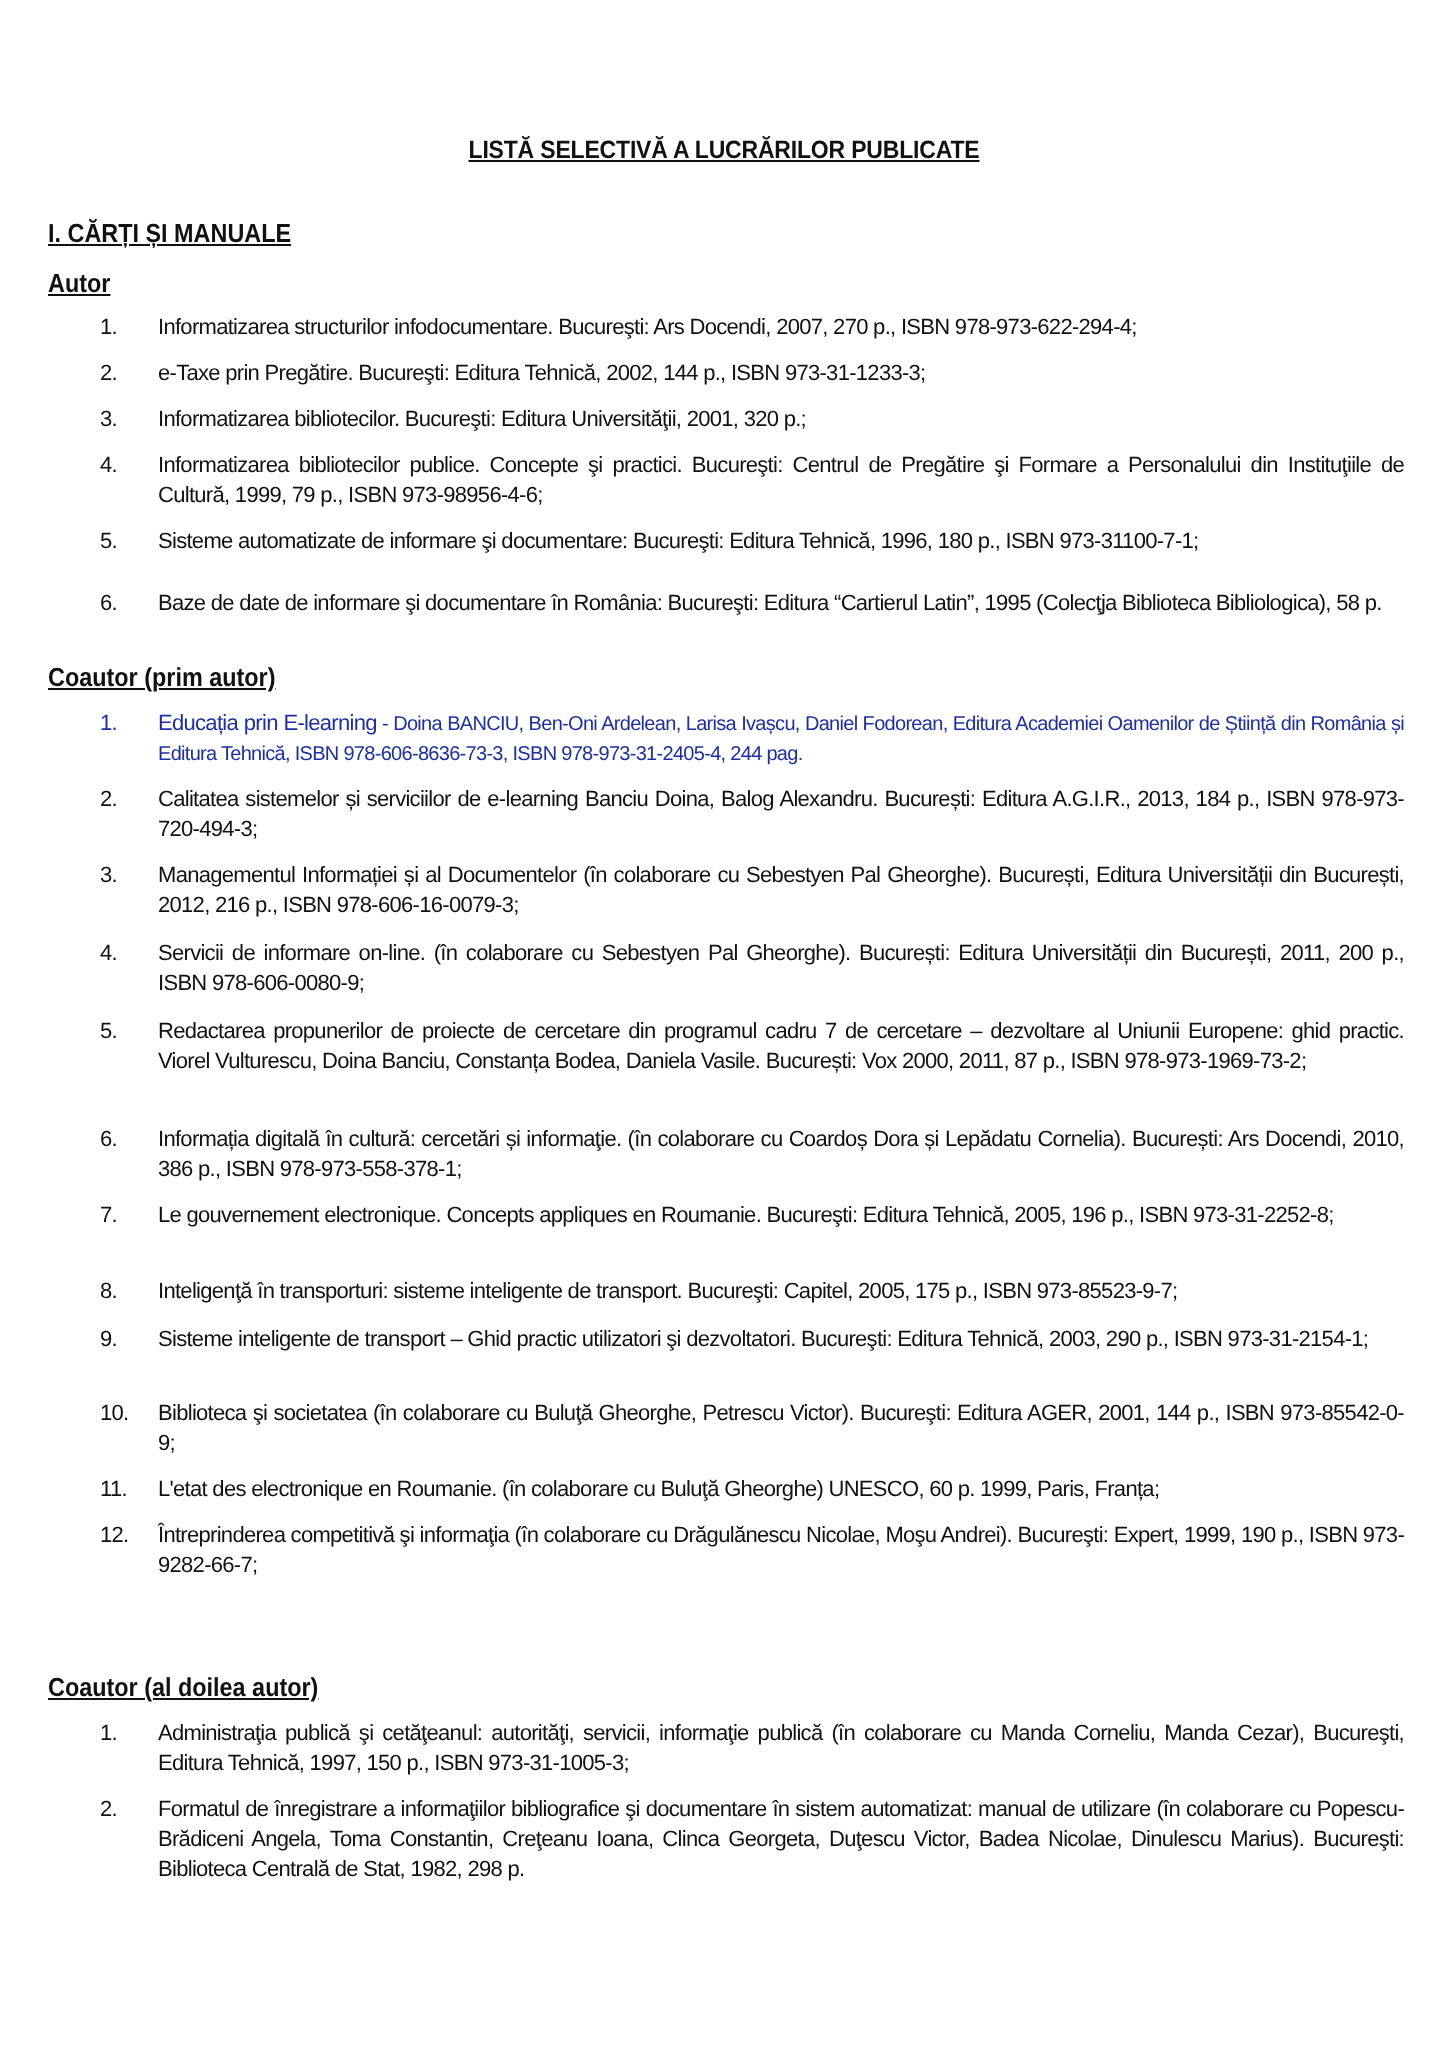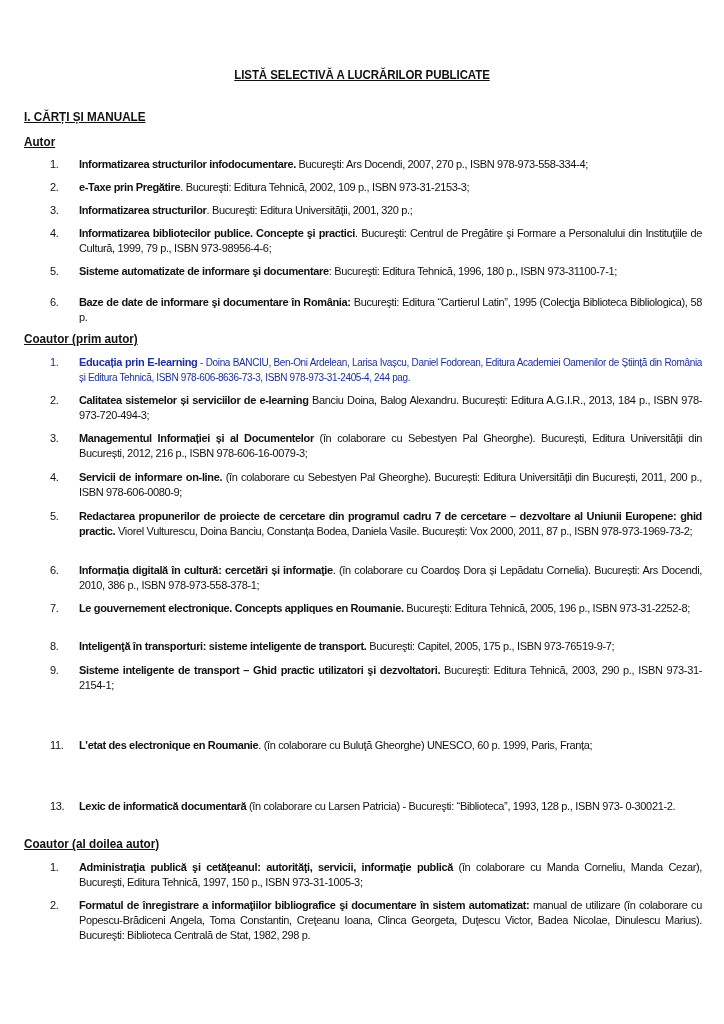--- a/index.html
+++ b/index.html
@@ -10,44 +10,44 @@
            font-weight: bold; font-size: 12.5px; text-decoration: underline; letter-spacing: -0.1px;
            transform: scaleX(0.92); }
   .h1 { position: absolute; left: 24px; font-weight: bold; font-size: 13px; text-decoration: underline;
         transform-origin: left; transform: scaleX(0.9); }
   .h2 { position: absolute; left: 24px; font-weight: bold; font-size: 13px; text-decoration: underline;
         transform-origin: left; transform: scaleX(0.9); }
   .item { position: absolute; left: 50px; width: 652px; font-size: 11px; line-height: 15px;
           text-align: justify; letter-spacing: -0.35px; }
   .item .num { position: absolute; left: 0; top: 0; width: 18px; }
   .item .body { margin-left: 29px; display: block; }
-  .item b { font-weight: bold; }
+  .item b { font-weight: normal; }
   .item.blue { color: #1c2fa8; }
   .item.blue .rest { font-size: 10px; }
 </style>
 </head>
 <body>
 
 <div class="page">
   <div class="title">LISTĂ SELECTIVĂ A LUCRĂRILOR PUBLICATE</div>
   <div class="h1" style="top:109px;">I. CĂRȚI ȘI MANUALE</div>
 
   <div class="h2" style="top:134px;">Autor</div>
 
   <div class="item" style="top:157px;">
       <span class="num">1.</span>
-      <span class="body"><b>Informatizarea structurilor infodocumentare.</b><span> Bucureşti: Ars Docendi, 2007, 270 p., ISBN 978-973-558-334-4;</span></span>
+      <span class="body"><b>Informatizarea structurilor infodocumentare.</b><span> Bucureşti: Ars Docendi, 2007, 270 p., ISBN 978-973-622-294-4;</span></span>
     </div>
   <div class="item" style="top:180px;">
       <span class="num">2.</span>
-      <span class="body"><b>e-Taxe prin Pregătire</b><span>. Bucureşti: Editura Tehnică, 2002, 109 p., ISBN 973-31-2153-3;</span></span>
+      <span class="body"><b>e-Taxe prin Pregătire</b><span>. Bucureşti: Editura Tehnică, 2002, 144 p., ISBN 973-31-1233-3;</span></span>
     </div>
   <div class="item" style="top:203px;">
       <span class="num">3.</span>
-      <span class="body"><b>Informatizarea structurilor</b><span>. Bucureşti: Editura Universităţii, 2001, 320 p.;</span></span>
+      <span class="body"><b>Informatizarea bibliotecilor</b><span>. Bucureşti: Editura Universităţii, 2001, 320 p.;</span></span>
     </div>
   <div class="item" style="top:226px;">
       <span class="num">4.</span>
       <span class="body"><b>Informatizarea bibliotecilor publice. Concepte şi practici</b><span>. Bucureşti: Centrul de Pregătire şi Formare a Personalului din Instituţiile de Cultură, 1999, 79 p., ISBN 973-98956-4-6;</span></span>
     </div>
   <div class="item" style="top:264px;">
       <span class="num">5.</span>
       <span class="body"><b>Sisteme automatizate de informare şi documentare</b><span>: Bucureşti: Editura Tehnică, 1996, 180 p., ISBN 973-31100-7-1;</span></span>
     </div>
   <div class="item" style="top:295px;">
@@ -80,33 +80,37 @@
   <div class="item" style="top:563px;">
       <span class="num">6.</span>
       <span class="body"><b>Informația digitală în cultură: cercetări și informaţie</b><span>. (în colaborare cu Coardoș Dora și Lepădatu Cornelia). București: Ars Docendi, 2010, 386 p., ISBN 978-973-558-378-1;</span></span>
     </div>
   <div class="item" style="top:601px;">
       <span class="num">7.</span>
       <span class="body"><b>Le gouvernement electronique. Concepts appliques en Roumanie.</b><span> Bucureşti: Editura Tehnică, 2005, 196 p., ISBN 973-31-2252-8;</span></span>
     </div>
   <div class="item" style="top:639px;">
       <span class="num">8.</span>
-      <span class="body"><b>Inteligenţă în transporturi: sisteme inteligente de transport.</b><span> Bucureşti: Capitel, 2005, 175 p., ISBN 973-76519-9-7;</span></span>
+      <span class="body"><b>Inteligenţă în transporturi: sisteme inteligente de transport.</b><span> Bucureşti: Capitel, 2005, 175 p., ISBN 973-85523-9-7;</span></span>
     </div>
   <div class="item" style="top:663px;">
       <span class="num">9.</span>
       <span class="body"><b>Sisteme inteligente de transport – Ghid practic utilizatori şi dezvoltatori.</b><span> Bucureşti: Editura Tehnică, 2003, 290 p., ISBN 973-31-2154-1;</span></span>
     </div>
+  <div class="item" style="top:700px;">
+      <span class="num">10.</span>
+      <span class="body"><b>Biblioteca şi societatea</b><span> (în colaborare cu Buluţă Gheorghe, Petrescu Victor). Bucureşti: Editura AGER, 2001, 144 p., ISBN 973-85542-0-9;</span></span>
+    </div>
   <div class="item" style="top:738px;">
       <span class="num">11.</span>
       <span class="body"><b>L'etat des electronique en Roumanie</b><span>. (în colaborare cu  Buluţă Gheorghe) UNESCO, 60 p. 1999, Paris, Franța;</span></span>
     </div>
-  <div class="item" style="top:799px;">
-      <span class="num">13.</span>
-      <span class="body"><b>Lexic de informatică documentară</b><span> (în colaborare cu Larsen Patricia) - Bucureşti: “Biblioteca”, 1993, 128 p., ISBN 973- 0-30021-2.</span></span>
+  <div class="item" style="top:761px;">
+      <span class="num">12.</span>
+      <span class="body"><b>Întreprinderea competitivă şi informaţia</b><span> (în colaborare cu Drăgulănescu Nicolae, Moşu Andrei). Bucureşti: Expert, 1999, 190 p., ISBN 973-9282-66-7;</span></span>
     </div>
 
   <div class="h2" style="top:836px;">Coautor (al doilea autor)</div>
 
   <div class="item" style="top:860px;">
       <span class="num">1.</span>
       <span class="body"><b>Administraţia publică şi cetăţeanul: autorităţi, servicii, informaţie publică</b><span> (în colaborare cu Manda Corneliu, Manda Cezar), Bucureşti, Editura Tehnică, 1997, 150 p., ISBN 973-31-1005-3;</span></span>
     </div>
   <div class="item" style="top:898px;">
       <span class="num">2.</span>

